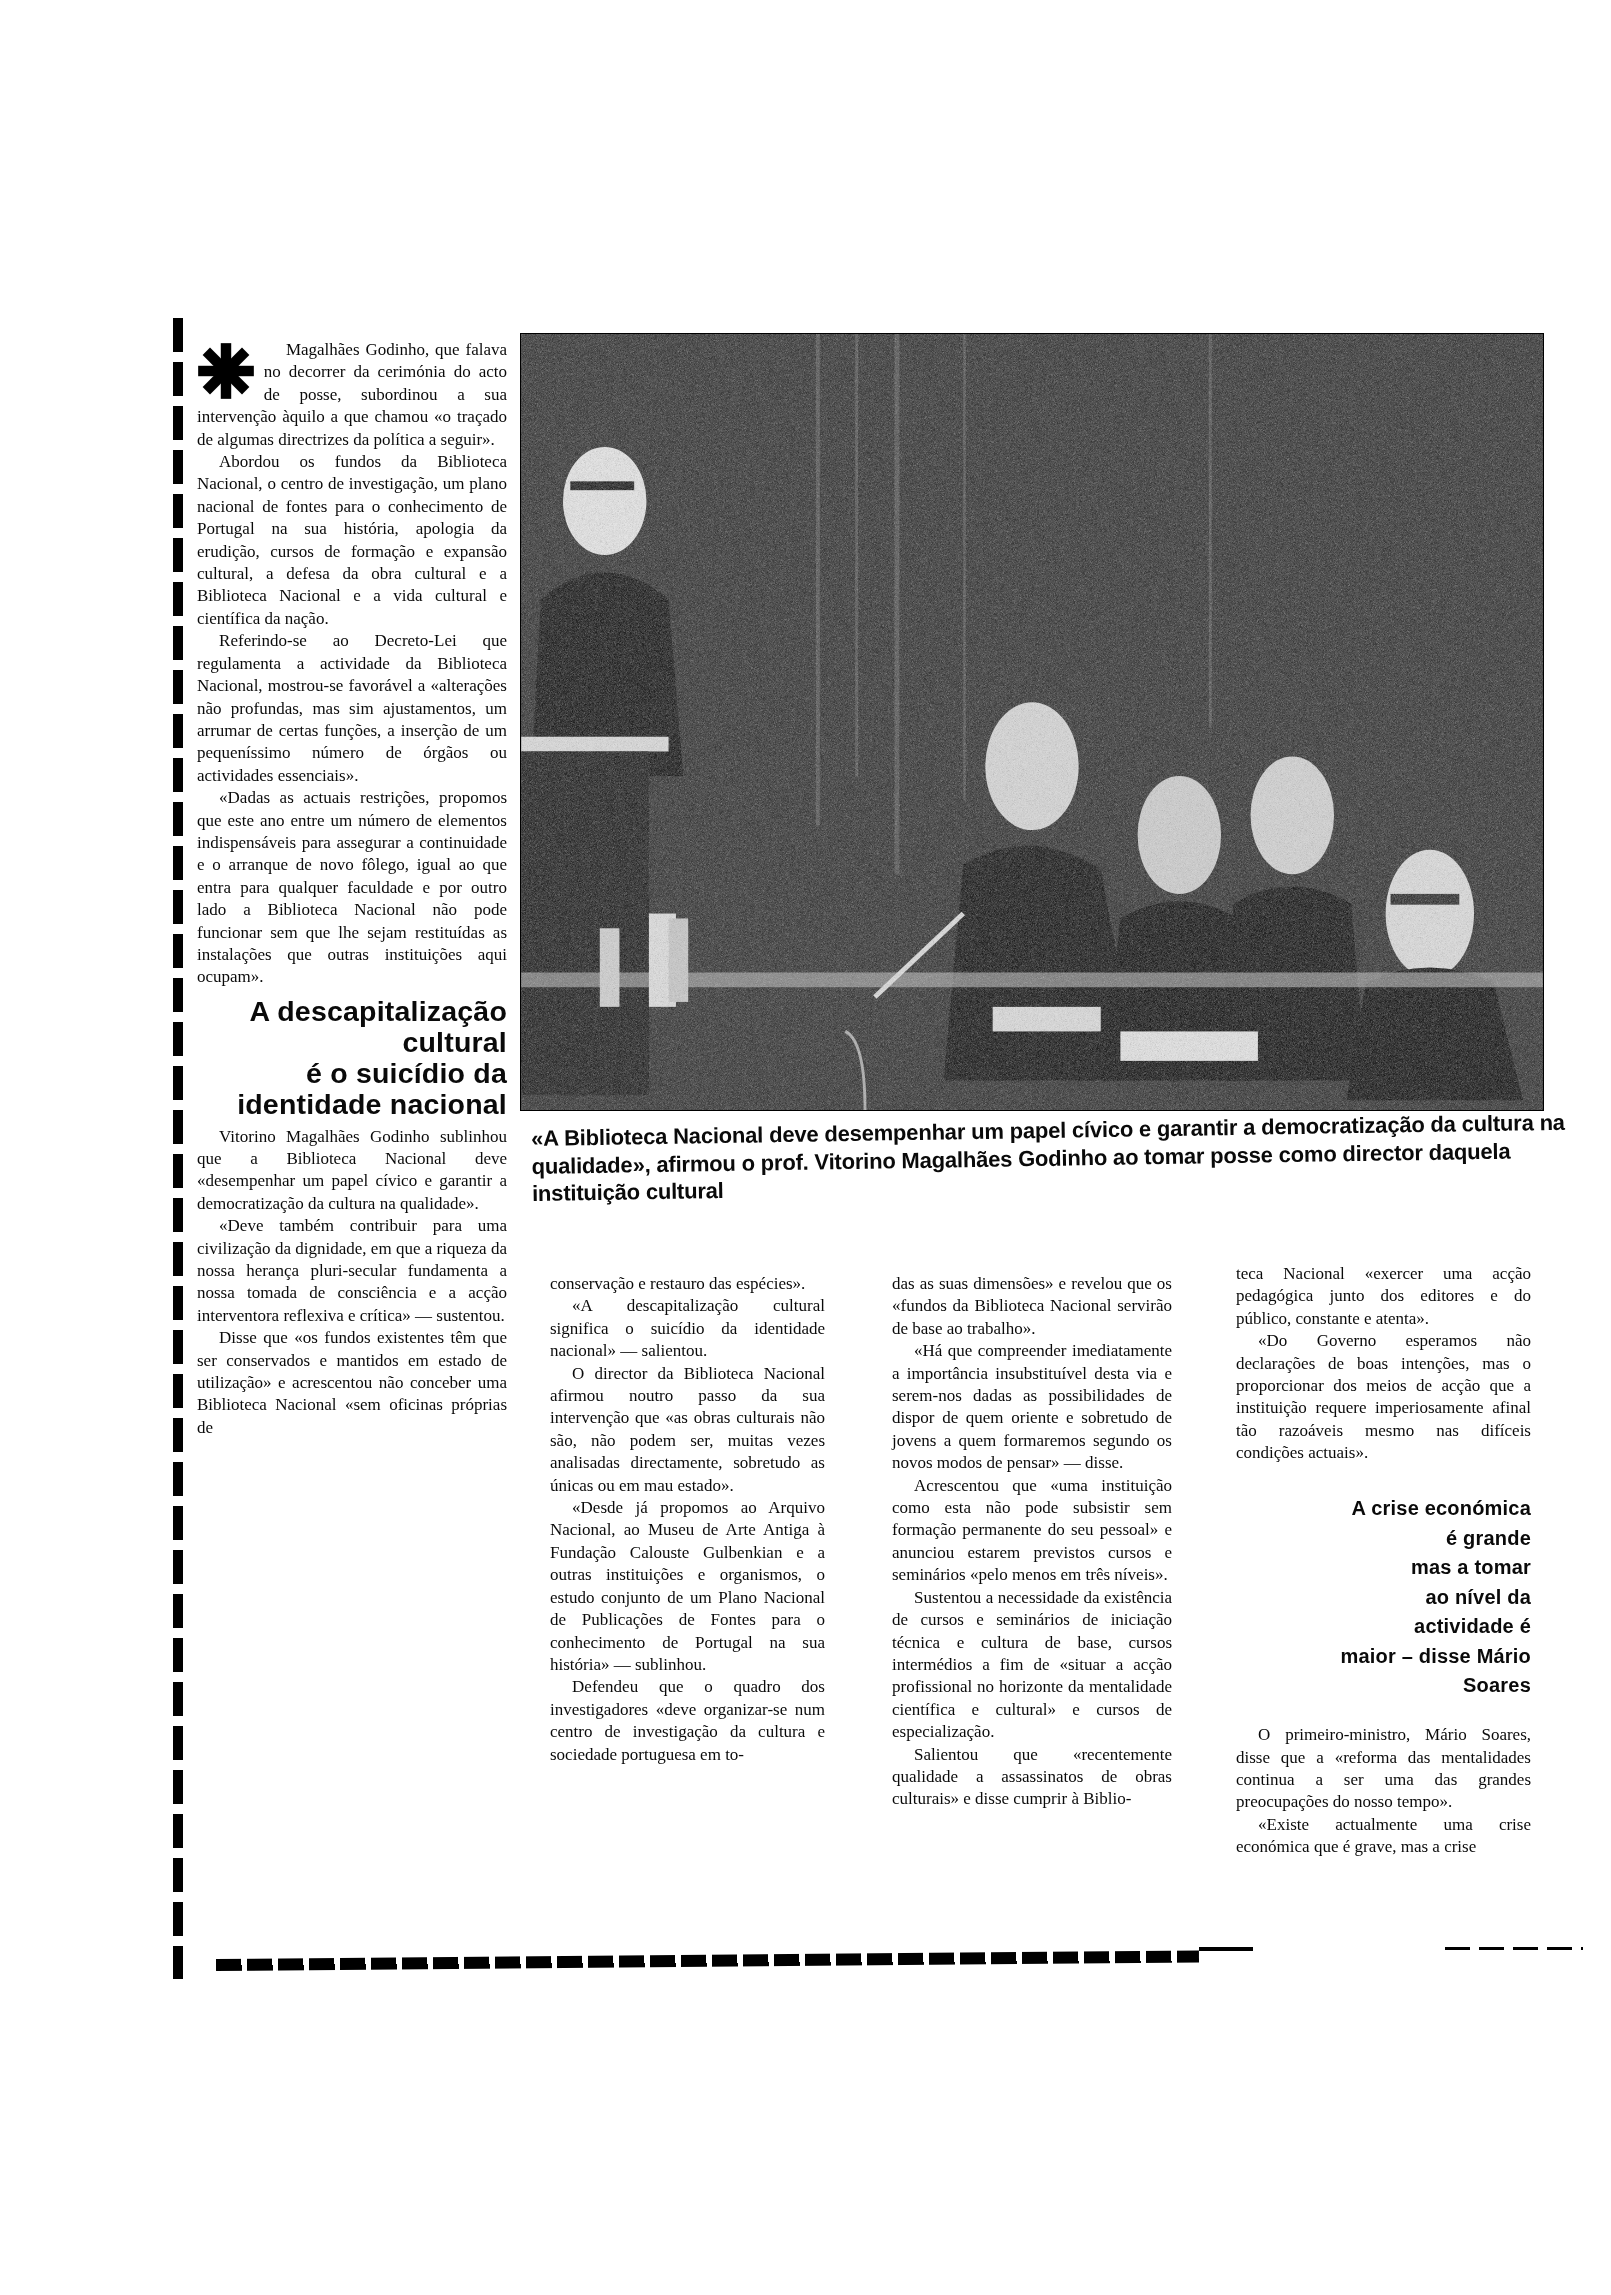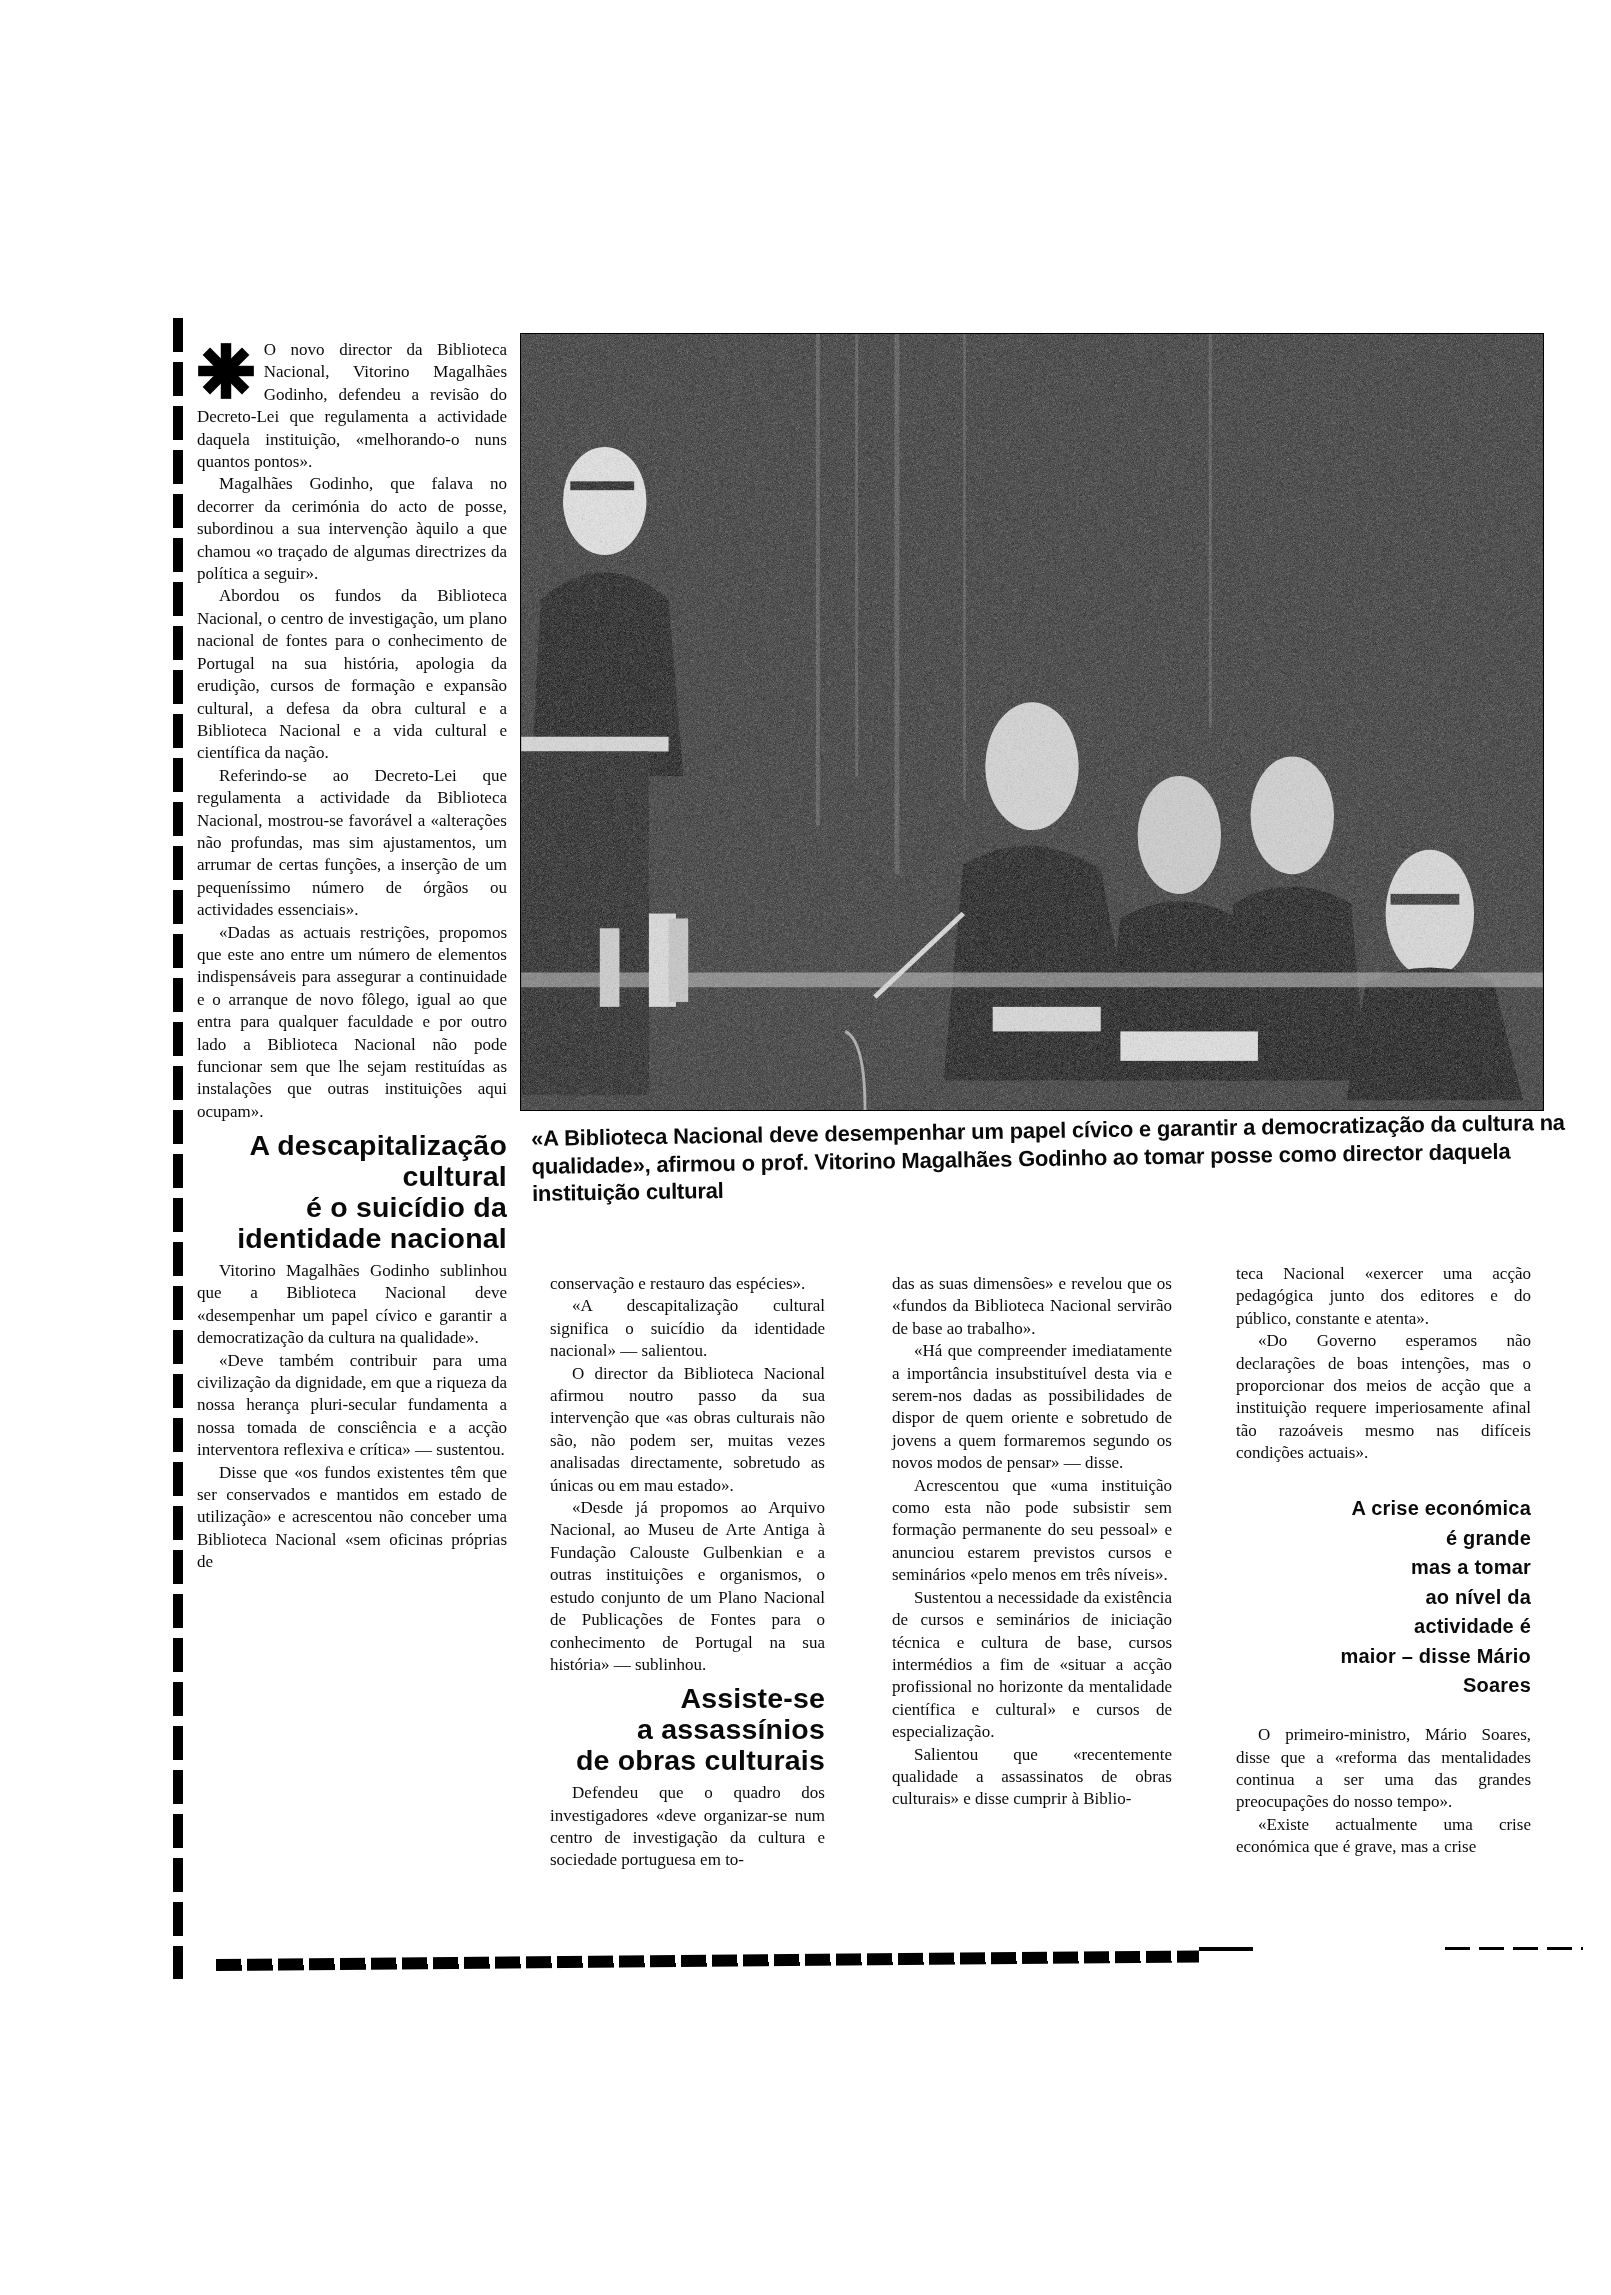--- a/index.html
+++ b/index.html
@@ -102,46 +102,40 @@
 
   <div class="col" id="col1">
     <svg class="lead-icon" viewBox="0 0 100 100">
       <g fill="#000" transform="translate(50,50)">
         <rect x="-9" y="-48" width="18" height="96"></rect>
         <rect x="-9" y="-48" width="18" height="96" transform="rotate(45)"></rect>
         <rect x="-9" y="-48" width="18" height="96" transform="rotate(90)"></rect>
         <rect x="-9" y="-48" width="18" height="96" transform="rotate(135)"></rect>
       </g>
     </svg>
-    <p class="noindent">O novo director da Biblioteca Nacional, Vitorino Magalhães Godinho, defendeu a revisão do Decreto-Lei que regulamenta a actividade daquela instituição, «melhorando-o nuns quantos pontos».</p>
     <p>Magalhães Godinho, que falava no decorrer da cerimónia do acto de posse, subordinou a sua intervenção àquilo a que chamou «o traçado de algumas directrizes da política a seguir».</p>
     <p>Abordou os fundos da Biblioteca Nacional, o centro de investigação, um plano nacional de fontes para o conhecimento de Portugal na sua história, apologia da erudição, cursos de formação e expansão cultural, a defesa da obra cultural e a Biblioteca Nacional e a vida cultural e científica da nação.</p>
     <p>Referindo-se ao Decreto-Lei que regulamenta a actividade da Biblioteca Nacional, mostrou-se favorável a «alterações não profundas, mas sim ajustamentos, um arrumar de certas funções, a inserção de um pequeníssimo número de órgãos ou actividades essenciais».</p>
     <p>«Dadas as actuais restrições, propomos que este ano entre um número de elementos indispensáveis para assegurar a continuidade e o arranque de novo fôlego, igual ao que entra para qualquer faculdade e por outro lado a Biblioteca Nacional não pode funcionar sem que lhe sejam restituídas as instalações que outras instituições aqui ocupam».</p>
     <div class="subhead">
       <div>A descapitalização</div>
       <div>cultural</div>
       <div>é o suicídio da</div>
       <div>identidade nacional</div>
     </div>
     <p>Vitorino Magalhães Godinho sublinhou que a Biblioteca Nacional deve «desempenhar um papel cívico e garantir a democratização da cultura na qualidade».</p>
     <p>«Deve também contribuir para uma civilização da dignidade, em que a riqueza da nossa herança pluri-secular fundamenta a nossa tomada de consciência e a acção interventora reflexiva e crítica» — sustentou.</p>
     <p>Disse que «os fundos existentes têm que ser conservados e mantidos em estado de utilização» e acrescentou não conceber uma Biblioteca Nacional «sem oficinas próprias de</p>
   </div>
 
   <div class="col" id="col2">
     <p class="noindent">conservação e restauro das espécies».</p>
     <p>«A descapitalização cultural significa o suicídio da identidade nacional» — salientou.</p>
     <p>O director da Biblioteca Nacional afirmou noutro passo da sua intervenção que «as obras culturais não são, não podem ser, muitas vezes analisadas directamente, sobretudo as únicas ou em mau estado».</p>
     <p>«Desde já propomos ao Arquivo Nacional, ao Museu de Arte Antiga à Fundação Calouste Gulbenkian e a outras instituições e organismos, o estudo conjunto de um Plano Nacional de Publicações de Fontes para o conhecimento de Portugal na sua história» — sublinhou.</p>
-    <div class="subhead">
-      <div>Assiste-se</div>
-      <div>a assassínios</div>
-      <div>de obras culturais</div>
-    </div>
     <p>Defendeu que o quadro dos investigadores «deve organizar-se num centro de investigação da cultura e sociedade portuguesa em to-</p>
   </div>
 
   <div class="col" id="col3">
     <p class="noindent">das as suas dimensões» e revelou que os «fundos da Biblioteca Nacional servirão de base ao trabalho».</p>
     <p>«Há que compreender imediatamente a importância insubstituível desta via e serem-nos dadas as possibilidades de dispor de quem oriente e sobretudo de jovens a quem formaremos segundo os novos modos de pensar» — disse.</p>
     <p>Acrescentou que «uma instituição como esta não pode subsistir sem formação permanente do seu pessoal» e anunciou estarem previstos cursos e seminários «pelo menos em três níveis».</p>
     <p>Sustentou a necessidade da existência de cursos e seminários de iniciação técnica e cultura de base, cursos intermédios a fim de «situar a acção profissional no horizonte da mentalidade científica e cultural» e cursos de especialização.</p>
     <p>Salientou que «recentemente qualidade a assassinatos de obras culturais» e disse cumprir à Biblio-</p>
   </div>

